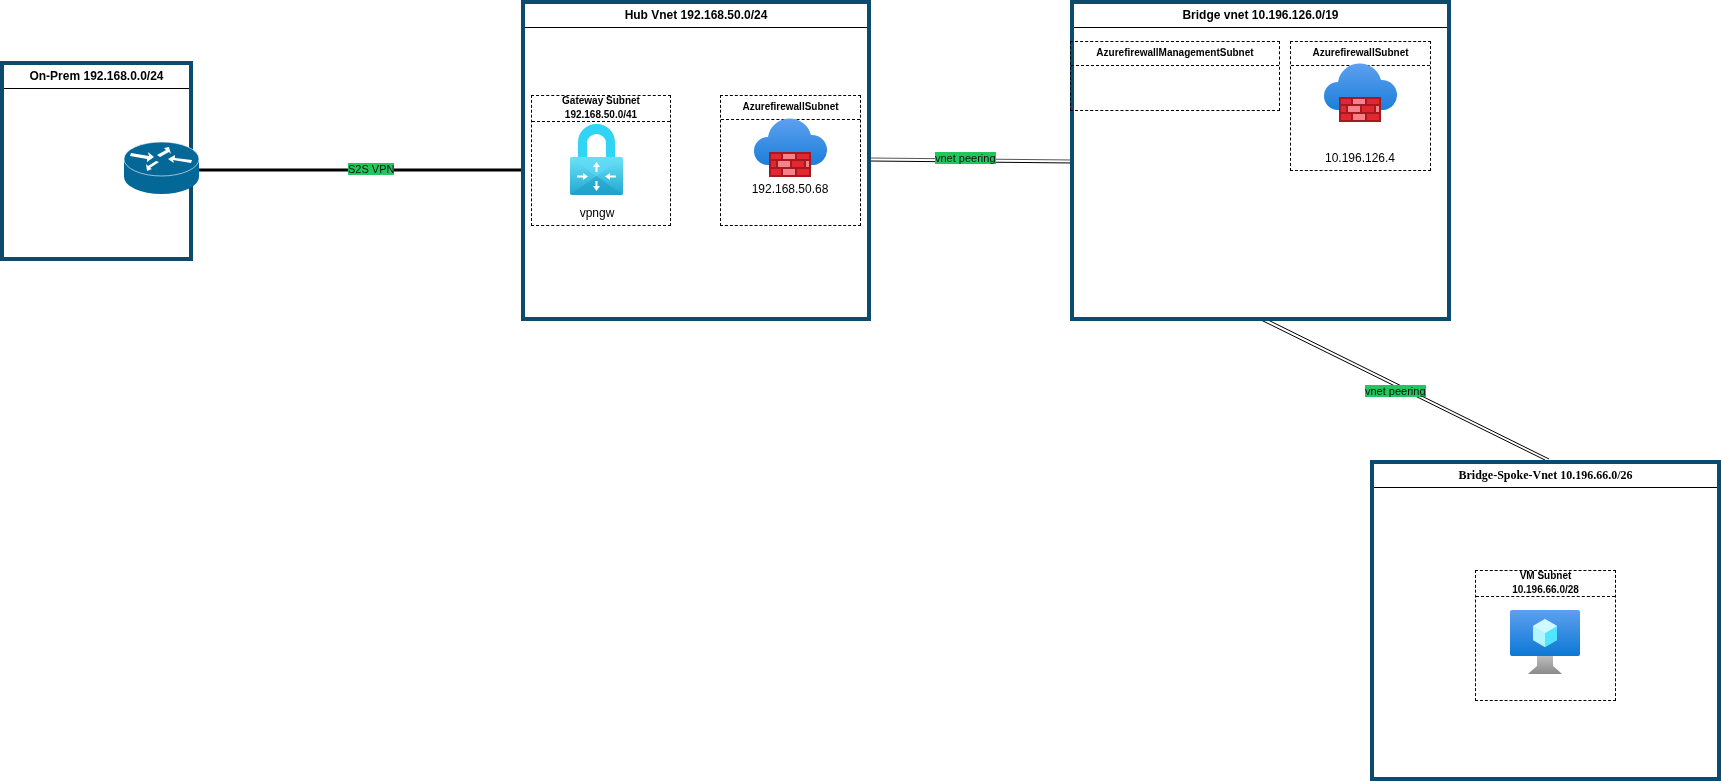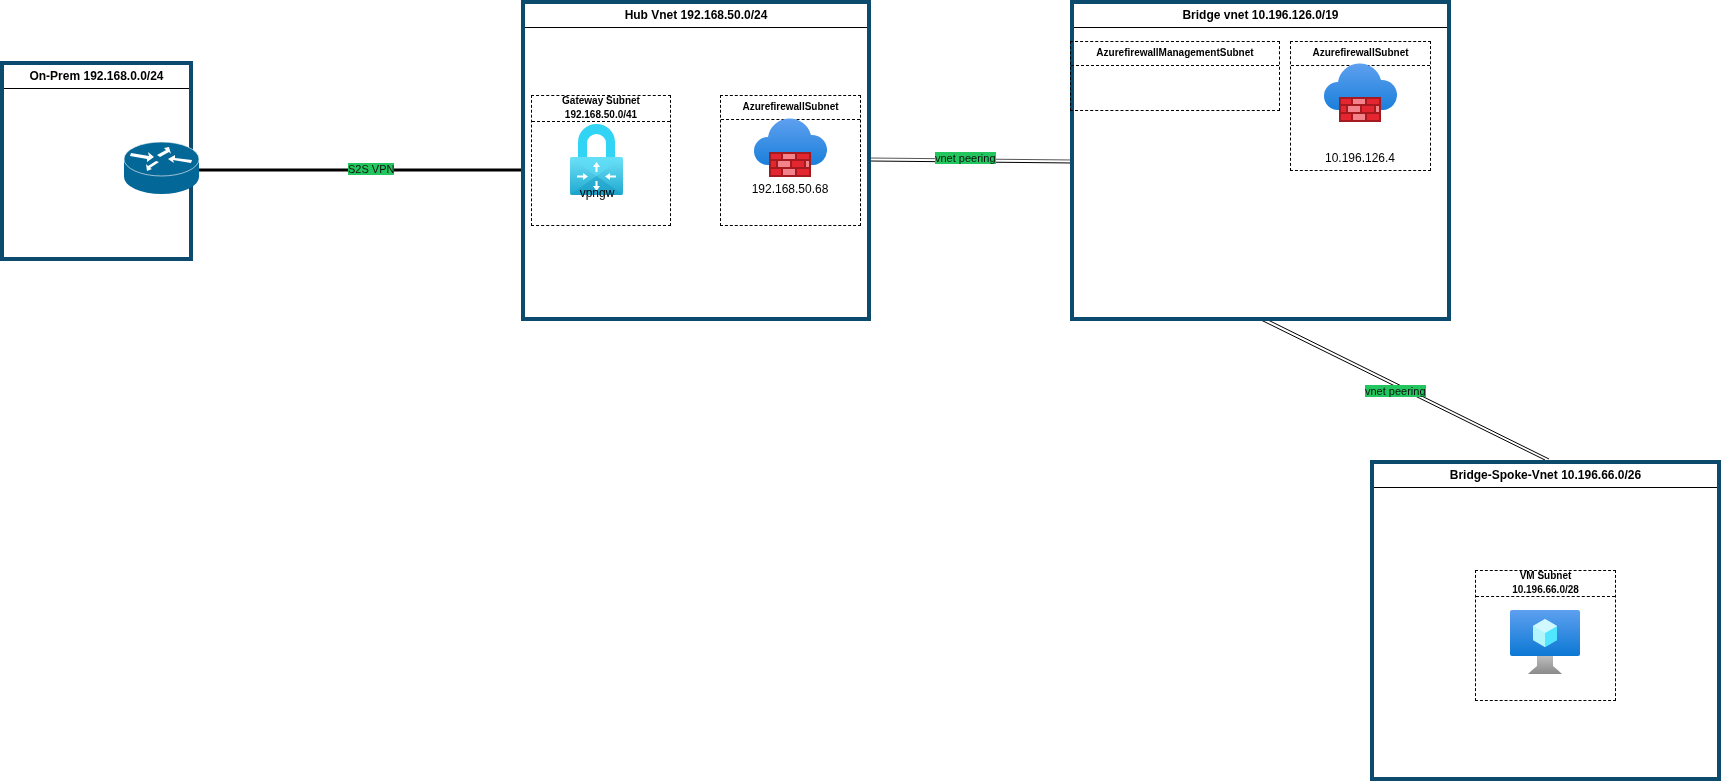--- a/index.html
+++ b/index.html
@@ -40,21 +40,21 @@
 </div>
 
 <div class="container" style="left:521px;top:0;width:350px;height:321px;">
   <div class="hdr">Hub Vnet 192.168.50.0/24</div>
 </div>
 
 <div class="container" style="left:1070px;top:0;width:381px;height:321px;">
   <div class="hdr">Bridge vnet 10.196.126.0/19</div>
 </div>
 
-<div class="container" style="left:1370px;top:460px;width:351px;height:321px;">
+<div class="container" style="left:1370px;top:460px;width:351px;height:321px;font-family:Liberation Serif, serif;">
   <div class="hdr">Bridge-Spoke-Vnet  10.196.66.0/26</div>
 </div>
 
 <div class="subnet" style="left:531px;top:95px;width:140px;height:131px;">
   <div class="shdr two" style="padding-top:2px;">
     <div>Gateway Subnet</div>
     <div>192.168.50.0/41</div>
   </div>
 </div>
 
@@ -106,21 +106,21 @@
     <path d="M0 33 L26.5 52 L53 33 Z" fill="#5EDCF6" opacity="0.6"></path>
     <path d="M0 71 L26.5 52 L53 71 Z" fill="#1A9CC4" opacity="0.5"></path>
     <g fill="#ffffff">
       <polygon points="26.5,38 23,43 25.5,43 25.5,48 27.5,48 27.5,43 30,43"></polygon>
       <polygon points="26.5,67 23,62 25.5,62 25.5,57 27.5,57 27.5,62 30,62"></polygon>
       <polygon points="18,52.5 13,49 13,51.5 7,51.5 7,53.5 13,53.5 13,56"></polygon>
       <polygon points="35,52.5 40,49 40,51.5 46,51.5 46,53.5 40,53.5 40,56"></polygon>
     </g>
   </svg>
 </div>
-<div class="lbl" style="left:557px;top:186px;width:80px;">vpngw</div>
+<div class="lbl" style="left:557px;top:206px;width:80px;">vpngw</div>
 
 <div class="icon" style="left:754px;top:115px;width:73px;height:62px;">
   <svg width="73" height="62" viewBox="0 0 73 62">
     <defs>
       <linearGradient id="cloudG1" x1="0" y1="0" x2="0" y2="1">
         <stop offset="0" stop-color="#5EA0EF"></stop>
         <stop offset="1" stop-color="#1B7FDB"></stop>
       </linearGradient>
     </defs>
     <path d="M14 50 A14 14 0 0 1 14 22 A22 22 0 0 1 57 20 A15 15 0 0 1 59 50 Z" fill="url(#cloudG1)"></path>

